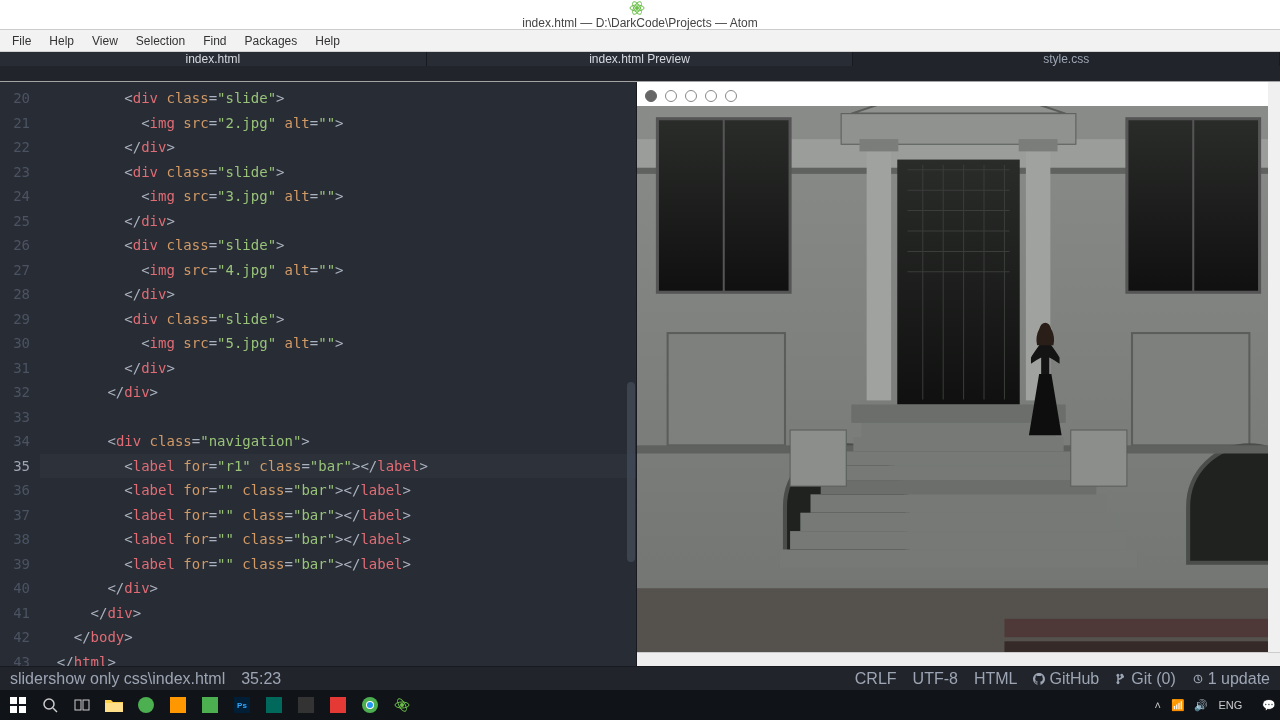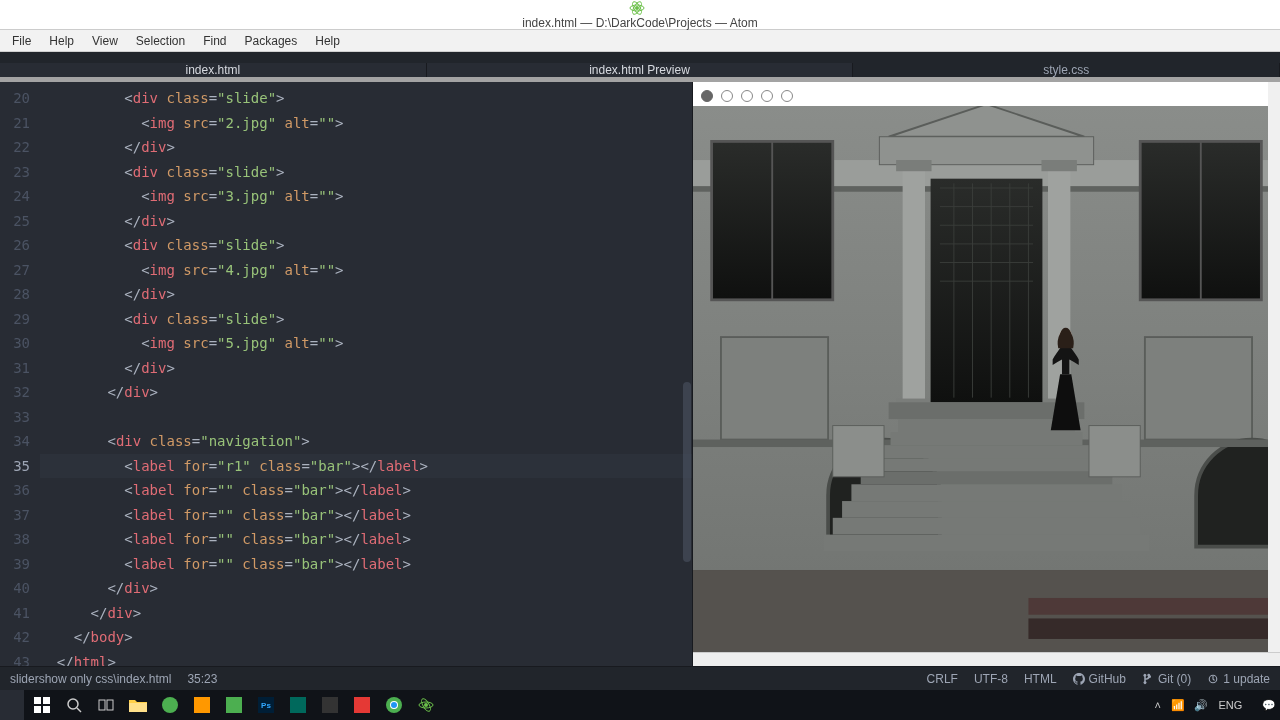--- a/index.html
+++ b/index.html
@@ -50,42 +50,42 @@
     padding: 2px 8px;
     color: #333;
     font-size: 12px;
     cursor: pointer;
   }
   
   .tabbar {
     height: 30px;
     background: #21252b;
     display: flex;
-    align-items: flex-end;
-    border-bottom: 5px solid #a3a3a3;
+    align-items: flex-start;
+    border-bottom: 1px solid #a3a3a3;
   }
   .tab {
     flex: 1;
     display: flex;
     align-items: center;
     justify-content: center;
     font-size: 12px;
     color: #9da5b4;
     border-right: 1px solid #181a1f;
     cursor: pointer;
   }
   .tab.active { background: #282c34; color: #d7dae0; }
   
   .main {
     flex: 1;
     display: flex;
     overflow: hidden;
   }
   .editor-pane {
-    width: 692px;
+    width: 636px;
     display: flex;
     background: #282c34;
     position: relative;
     flex-direction: row;
   }
   .gutter {
     width: 40px;
     background: #282c34;
     text-align: right;
     padding: 4px 10px 4px 4px;
@@ -168,38 +168,37 @@
     width: 12px; background: #f0f0f0;
   }
 
   
   .statusbar {
     height: 24px;
     background: #21252b;
     color: #9da5b4;
     display: flex;
     align-items: center;
-    font-size: 12px;
+    font-size: 16px;
     padding: 0 10px;
     gap: 16px;
     border-top: 1px solid #181a1f;
   }
   .statusbar .spacer { flex: 1; }
   .statusbar .sb-item { display: flex; align-items: center; gap: 4px; }
   .statusbar .sb-icon svg { display: block; }
 
   
   .taskbar {
     height: 30px;
     background: #101318;
     display: flex;
     align-items: center;
     padding: 0 4px;
     gap: 4px;
-    margin-left: 24px;
   }
   .taskbar .tb-icon {
     width: 28px; height: 28px;
     display: flex; align-items: center; justify-content: center;
     cursor: pointer;
   }
   .taskbar .tb-spacer { flex: 1; }
   .taskbar .tray {
     display: flex; align-items: center; gap: 10px;
     color: #ccc; font-size: 11px;

